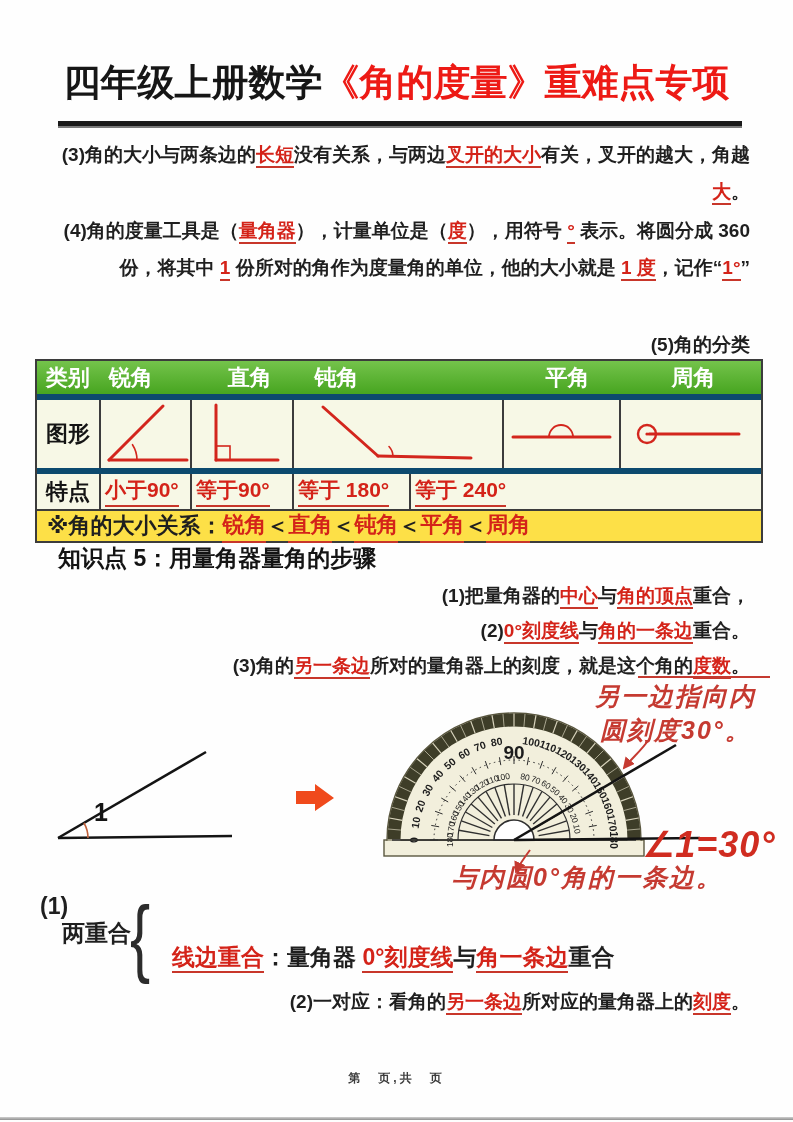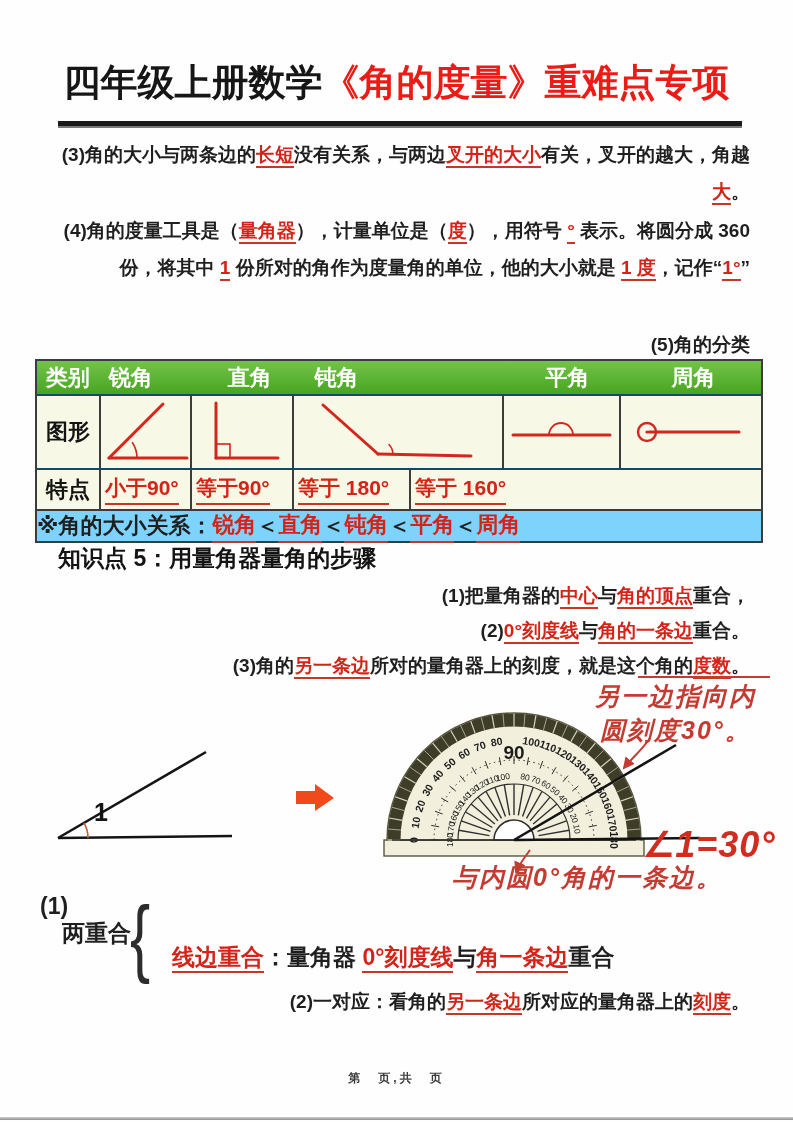--- a/index.html
+++ b/index.html
@@ -25,31 +25,31 @@
   .tbl { position:absolute; left:35px; top:359px; width:728px; border:2px solid #3c3c3c; background:#f7f8e6; }
   .tbl-header { display:flex; height:33px; align-items:center;
     background:linear-gradient(#74c34b,#47a520); color:#ffffff; font-weight:800; font-size:22px; }
   .hc { height:100%; display:flex; align-items:center; }
   .hc0 { width:62px; justify-content:center; }
   .hc1 { width:101px; padding-left:10px; }
   .hc2 { width:102px; justify-content:center; }
   .hc3 { width:210px; padding-left:14px; }
   .hc4 { width:117px; justify-content:center; }
   .hc5 { width:136px; justify-content:center; }
-  .tbl-row { display:flex; border-top:2px solid #0c4a6e; }
+  .tbl-row { display:flex; border-top:6px solid #0c4a6e; }
   .tbl-row .cell { border-left:2px solid #3c3c3c; display:flex; align-items:center; justify-content:center; }
   .tbl-row .cell:first-child { border-left:none; }
   .lblcell { width:62px; font-weight:800; font-size:22px; color:#141414; justify-content:center; }
   .c1{width:91px;} .c2{width:102px;} .c3{width:210px;} .c4{width:117px;} .c5{width:136px;}
   .fig-row { height:74px; }
   .feat-row { height:41px; font-size:21px; font-weight:700; }
   .feat-row .cell { justify-content:flex-start; padding-left:4px; }
   .feat-row .cell.lblcell { justify-content:center; padding-left:0; }
   .note-row { border-top:2px solid #3c3c3c; height:32px; display:flex; align-items:center;
-    font-size:22px; font-weight:700; background:#7dd3fc; }
+    padding-left:10px; font-size:22px; font-weight:700; background:#fde047; }
   .figsvg { stroke:#d3261d; fill:none; stroke-linecap:round; }
 
   
   .kp-heading { position:absolute; left:38px; top:543px; font-size:23px; font-weight:800; color:#141414;margin-left:20px; }
 
   
   .dg-svg { position:absolute; left:0; top:660px; width:793px; height:250px; }
   .hw { position:absolute; color:#c53a31; font-style:italic; font-weight:700; letter-spacing:2px;
     font-size:25px; white-space:nowrap; }
   .hw-rule { position:absolute; left:638px; top:676px; width:132px; height:2px; background:#c53a31; }
@@ -137,21 +137,21 @@
       <div class="cell c1">
           <span class="run-ru">小于90°</span>
         </div>
       <div class="cell c2">
           <span class="run-ru">等于90°</span>
         </div>
       <div class="cell c4">
           <span class="run-ru">等于 180°</span>
         </div>
       <div class="cell c5">
-          <span class="run-ru">等于 160°</span>
+          <span class="run-ru">等于 240°</span>
         </div>
     </div>
     <div class="note-row">
         <span class="run-b">※角的大小关系：</span>
         <span class="run-ru">锐角</span>
         <span class="run-b">＜</span>
         <span class="run-ru">直角</span>
         <span class="run-b">＜</span>
         <span class="run-ru">钝角</span>
         <span class="run-b">＜</span>

